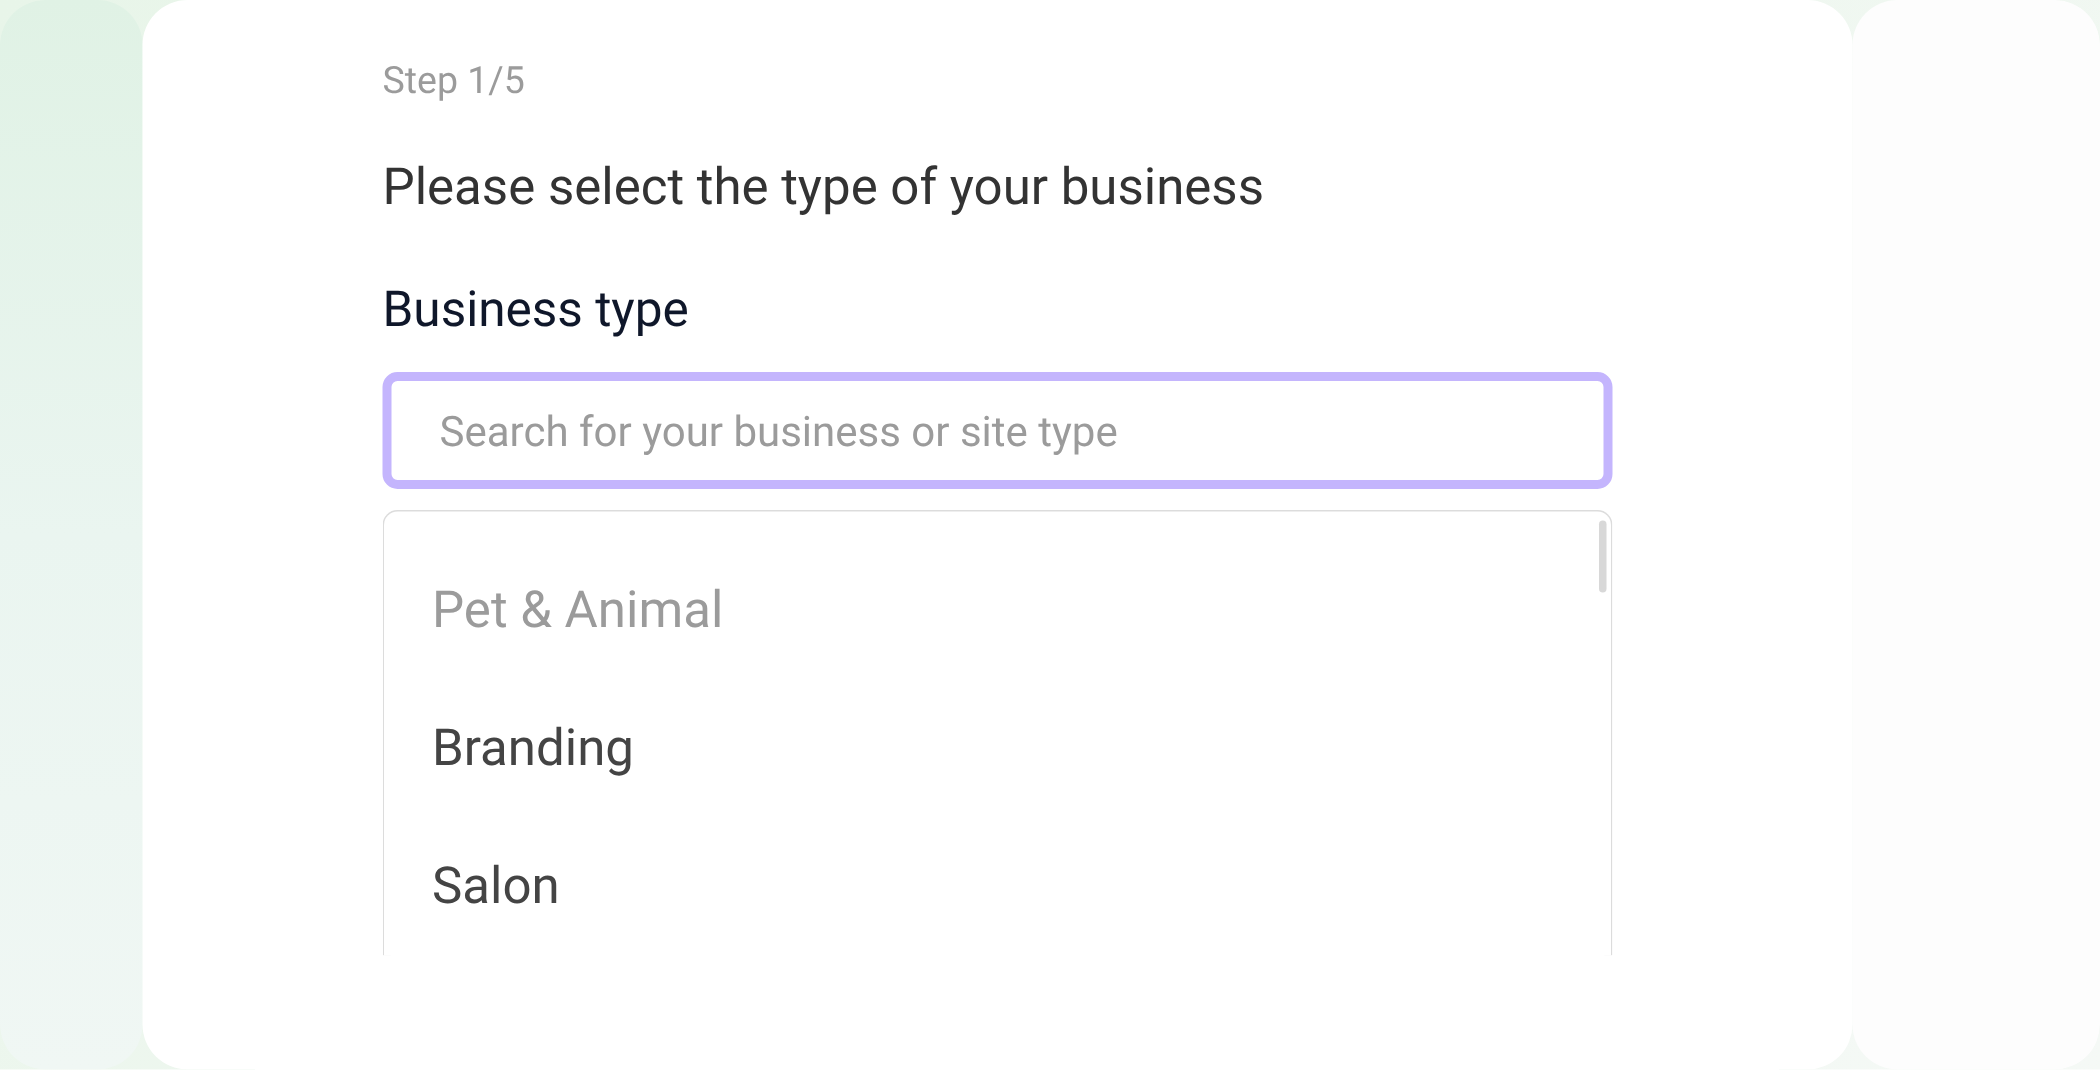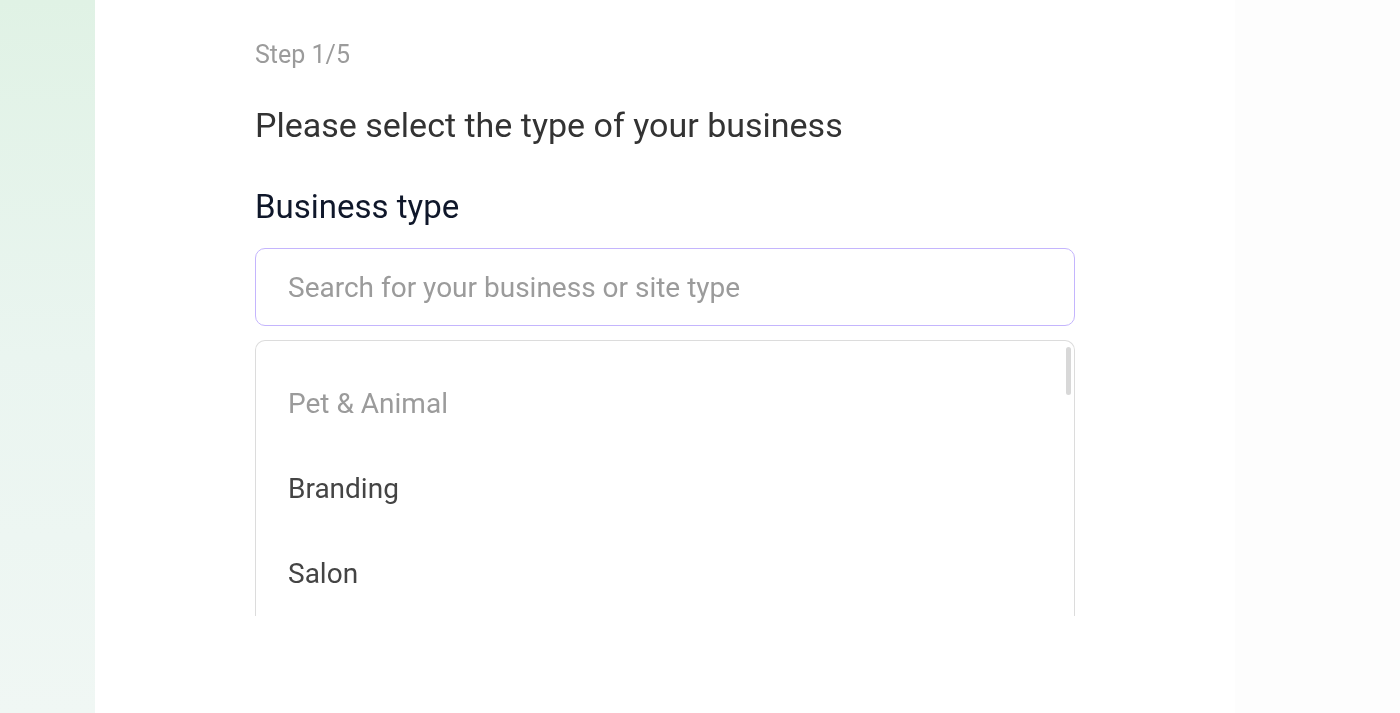--- a/index.html
+++ b/index.html
@@ -1,18 +1,19 @@
 <!DOCTYPE html>
 <html><head>
   <meta charset="utf-8">
   <style>
     * {
       margin: 0;
       padding: 0;
       box-sizing: border-box;
+      border-radius: 30px;
     }
     
     body {
       font-family: -apple-system, BlinkMacSystemFont, 'Segoe UI', Roboto, Helvetica, Arial, sans-serif;
       width: 1400px;
       height: 713px;
       overflow: hidden;
       background: linear-gradient(135deg, #e8f5e9 0%, #f5f9f6 100%);
     }
     
@@ -59,21 +60,21 @@
     .field-label {
       color: #0f172a;
       font-size: 33px;
       font-weight: 400;
       margin-bottom: 22px;
     }
     
     .search-input {
       width: 820px;
       height: 78px;
-      border: 1px solid #c4b5fd;
+      border: 6px solid #c4b5fd;
       border-radius: 10px;
       padding: 0 32px;
       font-size: 28px;
       color: #333333;
       outline: none;
       font-family: inherit;
     }
     
     .search-input::placeholder {
       color: #9b9b9b;
@@ -89,21 +90,21 @@
       overflow: hidden;
       position: relative;
     }
     
     .dropdown-scroll {
       padding-top: 20px;
     }
     
     .dropdown-item {
       padding: 26px 32px;
-      font-size: 28px;
+      font-size: 34px;
       color: #444444;
       cursor: pointer;
     }
     
     .dropdown-item.muted {
       color: #9b9b9b;
     }
     
     .scrollbar-track {
       position: absolute;

